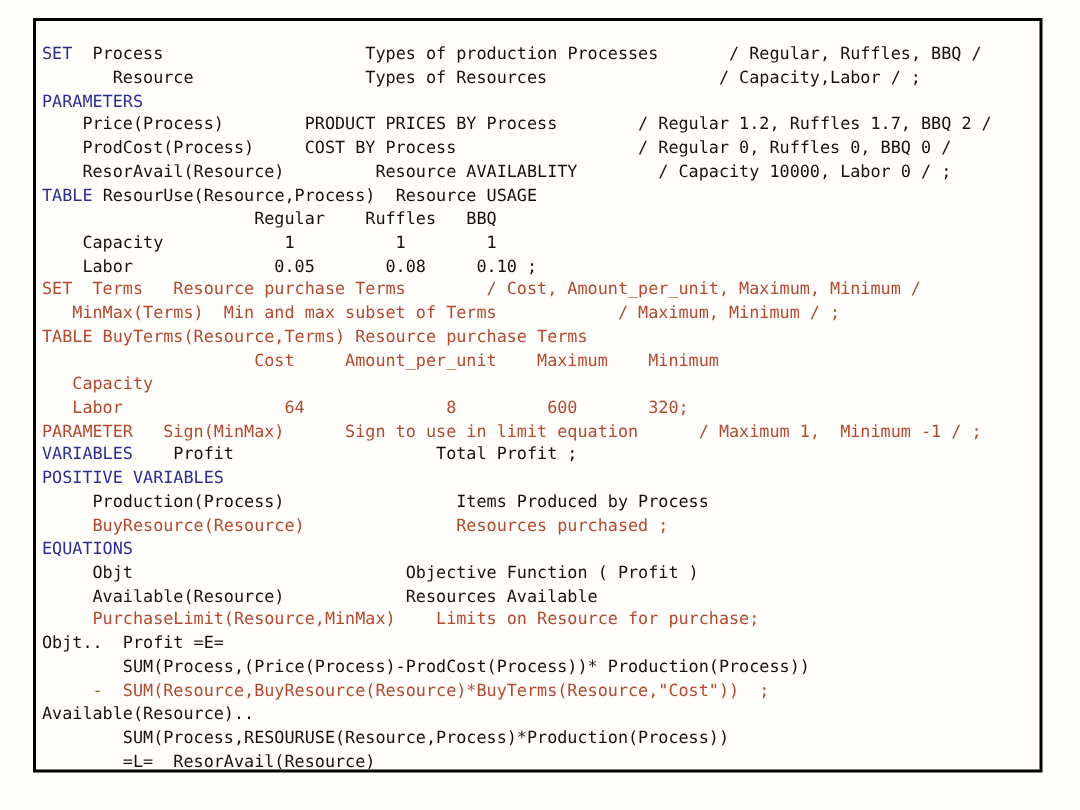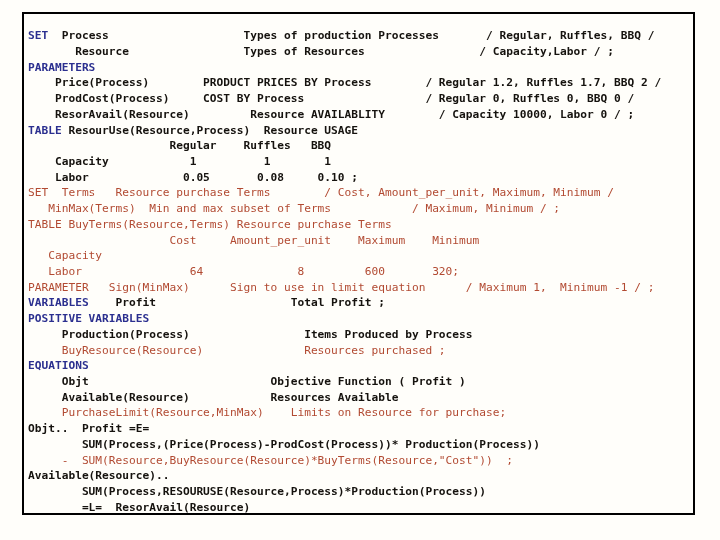--- a/index.html
+++ b/index.html
@@ -34,22 +34,22 @@
     font-size: 11.2px;
     line-height: 15.72px;
     letter-spacing: 0px;
     font-family: "DejaVu Sans Mono", "Liberation Mono", monospace;
   }
   .ln {
     display: block;
     white-space: pre;
     height: 15.72px;
   }
-  .c-key   { color: #2b2f8f; font-weight: bold; }
-  .c-plain { color: #15120e; font-weight: bold; }
+  .c-key   { color: #2b2f8f; font-weight: normal; }
+  .c-plain { color: #15120e; }
   .c-red   { color: #b24a32; }
 </style>
 </head>
 <body>
 
 <div id="code-frame">
   <pre id="code-listing"><span class="ln"><span class="c-key">SET </span><span class="c-plain"> Process                    Types of production Processes       / Regular, Ruffles, BBQ /</span></span><span class="ln"><span class="c-plain">       Resource                 Types of Resources                 / Capacity,Labor / ;</span></span><span class="ln"><span class="c-key">PARAMETERS</span></span><span class="ln"><span class="c-plain">    Price(Process)        PRODUCT PRICES BY Process        / Regular 1.2, Ruffles 1.7, BBQ 2 /</span></span><span class="ln"><span class="c-plain">    ProdCost(Process)     COST BY Process                  / Regular 0, Ruffles 0, BBQ 0 /</span></span><span class="ln"><span class="c-plain">    ResorAvail(Resource)         Resource AVAILABLITY        / Capacity 10000, Labor 0 / ;</span></span><span class="ln"><span class="c-key">TABLE</span><span class="c-plain"> ResourUse(Resource,Process)  Resource USAGE</span></span><span class="ln"><span class="c-plain">                     Regular    Ruffles   BBQ</span></span><span class="ln"><span class="c-plain">    Capacity            1          1        1</span></span><span class="ln"><span class="c-plain">    Labor              0.05       0.08     0.10 ;</span></span><span class="ln"><span class="c-red">SET  Terms   Resource purchase Terms        / Cost, Amount_per_unit, Maximum, Minimum /</span></span><span class="ln"><span class="c-red">   MinMax(Terms)  Min and max subset of Terms            / Maximum, Minimum / ;</span></span><span class="ln"><span class="c-red">TABLE BuyTerms(Resource,Terms) Resource purchase Terms</span></span><span class="ln"><span class="c-red">                     Cost     Amount_per_unit    Maximum    Minimum</span></span><span class="ln"><span class="c-red">   Capacity</span></span><span class="ln"><span class="c-red">   Labor                64              8         600       320;</span></span><span class="ln"><span class="c-red">PARAMETER   Sign(MinMax)      Sign to use in limit equation      / Maximum 1,  Minimum -1 / ;</span></span><span class="ln"><span class="c-key">VARIABLES</span><span class="c-plain">    Profit                    Total Profit ;</span></span><span class="ln"><span class="c-key">POSITIVE VARIABLES</span></span><span class="ln"><span class="c-plain">     Production(Process)                 Items Produced by Process</span></span><span class="ln"><span class="c-red">     BuyResource(Resource)               Resources purchased ;</span></span><span class="ln"><span class="c-key">EQUATIONS</span></span><span class="ln"><span class="c-plain">     Objt                           Objective Function ( Profit )</span></span><span class="ln"><span class="c-plain">     Available(Resource)            Resources Available</span></span><span class="ln"><span class="c-red">     PurchaseLimit(Resource,MinMax)    Limits on Resource for purchase;</span></span><span class="ln"><span class="c-plain">Objt..  Profit =E=</span></span><span class="ln"><span class="c-plain">        SUM(Process,(Price(Process)-ProdCost(Process))* Production(Process))</span></span><span class="ln"><span class="c-red">     -  SUM(Resource,BuyResource(Resource)*BuyTerms(Resource,"Cost"))  ;</span></span><span class="ln"><span class="c-plain">Available(Resource)..</span></span><span class="ln"><span class="c-plain">        SUM(Process,RESOURUSE(Resource,Process)*Production(Process))</span></span><span class="ln"><span class="c-plain">        =L=  ResorAvail(Resource)</span></span></pre>
 </div>
 
 </body></html>

